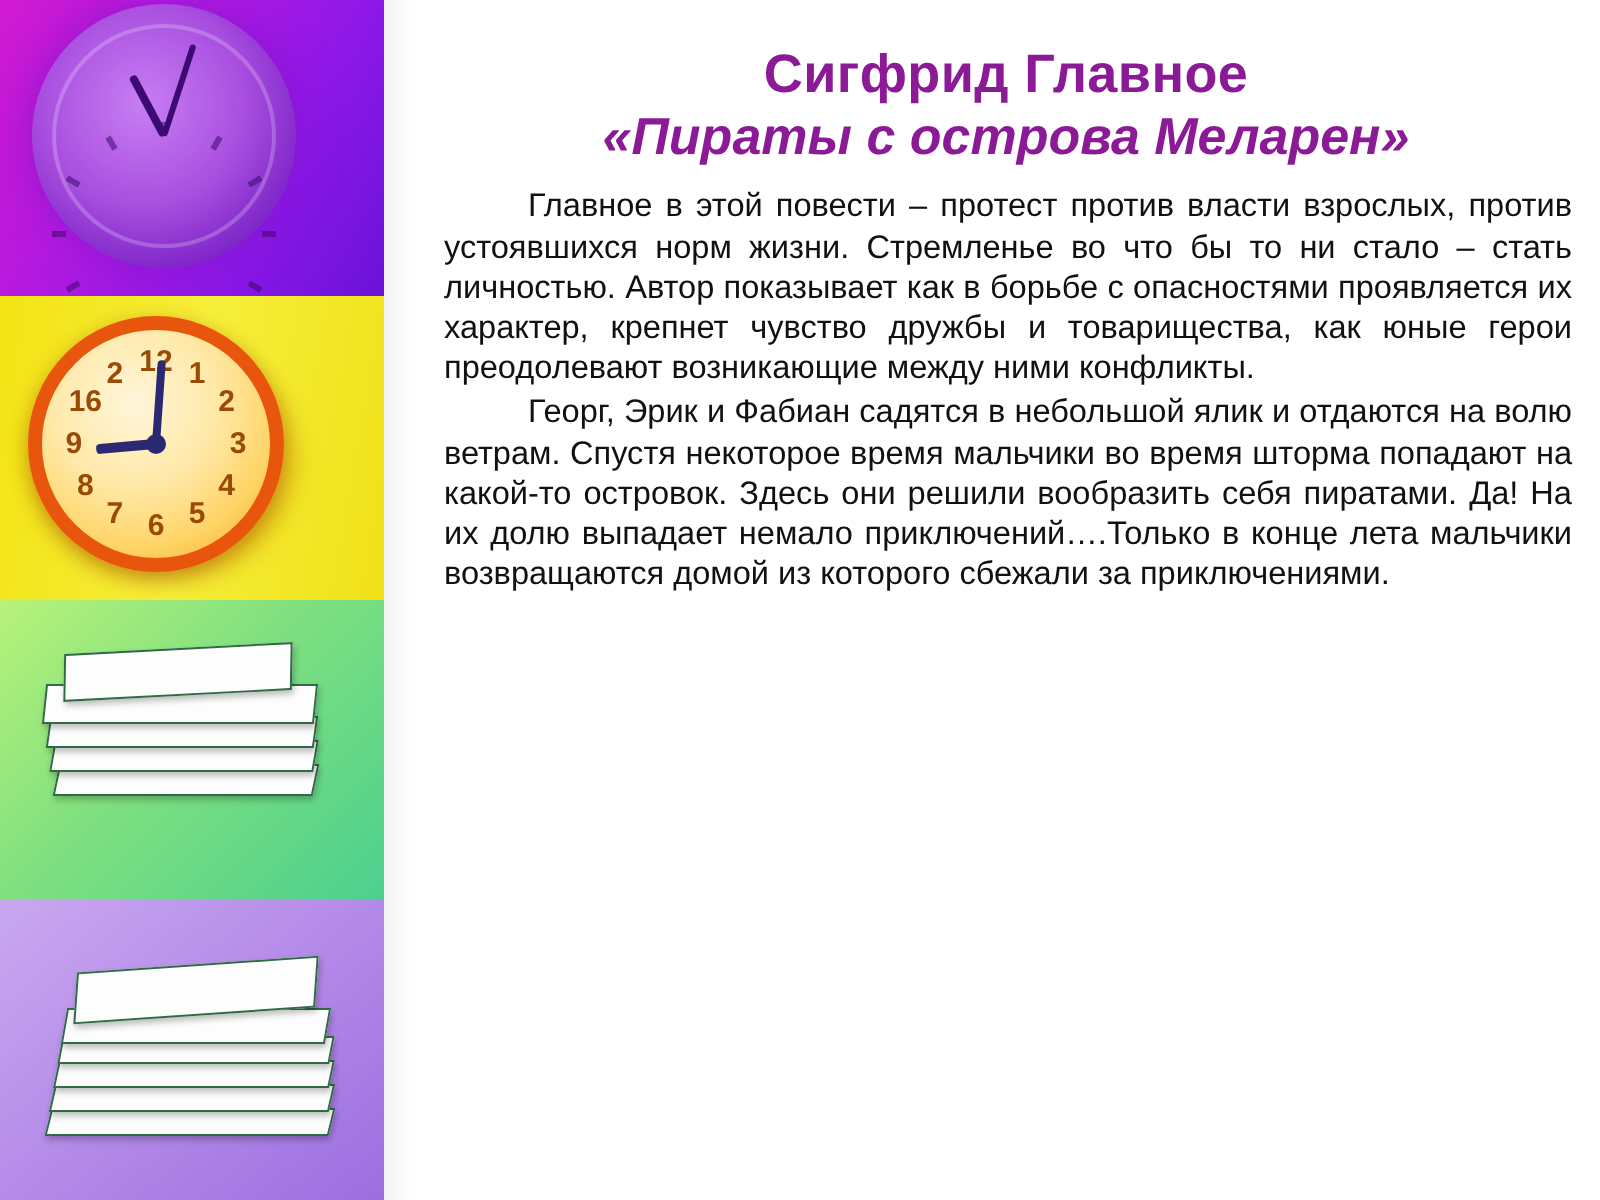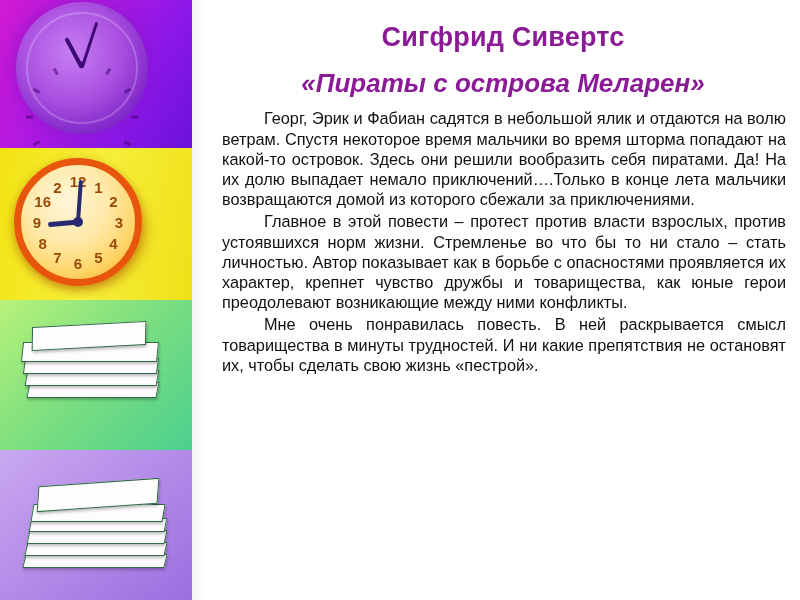--- a/index.html
+++ b/index.html
@@ -219,21 +219,21 @@
     letter-spacing: 0.2px;
   }
 
   #title-line-2 {
     font-family: "Liberation Sans", sans-serif;
     font-weight: bold;
     font-style: italic;
     font-size: 26px;
     color: #8b1a96;
     line-height: 1.16;
-    margin-top: 16px;
+    margin-top: 1px;
   }
 
   #body-text {
     margin-top: 10px;
     padding: 0 14px 0 16px;
   }
 
   .para {
     font-family: "Liberation Sans", sans-serif;
     font-size: 16.3px;
@@ -311,25 +311,24 @@
       </div>
     </div>
 
   </div>
 
   <div id="divider"></div>
 
   <div id="content">
 
     <div id="title-block">
-      <div id="title-line-1">Сигфрид Сивертс</div>
+      <div id="title-line-1">Сигфрид Главное</div>
       <div id="title-line-2">«Пираты с острова Меларен»</div>
     </div>
 
     <div id="body-text">
+      <p class="para">Главное в этой повести – протест против власти взрослых, против устоявшихся норм жизни. Стремленье во что бы то ни стало – стать личностью. Автор показывает как в борьбе с опасностями проявляется их характер, крепнет чувство дружбы и товарищества, как юные герои преодолевают возникающие между ними конфликты.</p>
       <p class="para">Георг, Эрик и Фабиан садятся в небольшой ялик и отдаются на волю ветрам. Спустя некоторое время мальчики во время шторма попадают на какой-то островок. Здесь они решили вообразить себя пиратами. Да! На их долю выпадает немало приключений….Только в конце лета мальчики возвращаются домой из которого сбежали за приключениями.</p>
-      <p class="para">Главное в этой повести – протест против власти взрослых, против устоявшихся норм жизни. Стремленье во что бы то ни стало – стать личностью. Автор показывает как в борьбе с опасностями проявляется их характер, крепнет чувство дружбы и товарищества, как юные герои преодолевают возникающие между ними конфликты.</p>
-      <p class="para">Мне очень понравилась повесть. В ней раскрывается смысл товарищества в минуты трудностей. И ни какие препятствия не остановят их, чтобы сделать свою жизнь «пестрой».</p>
     </div>
 
   </div>
 
 </div>
 
 </body></html>

